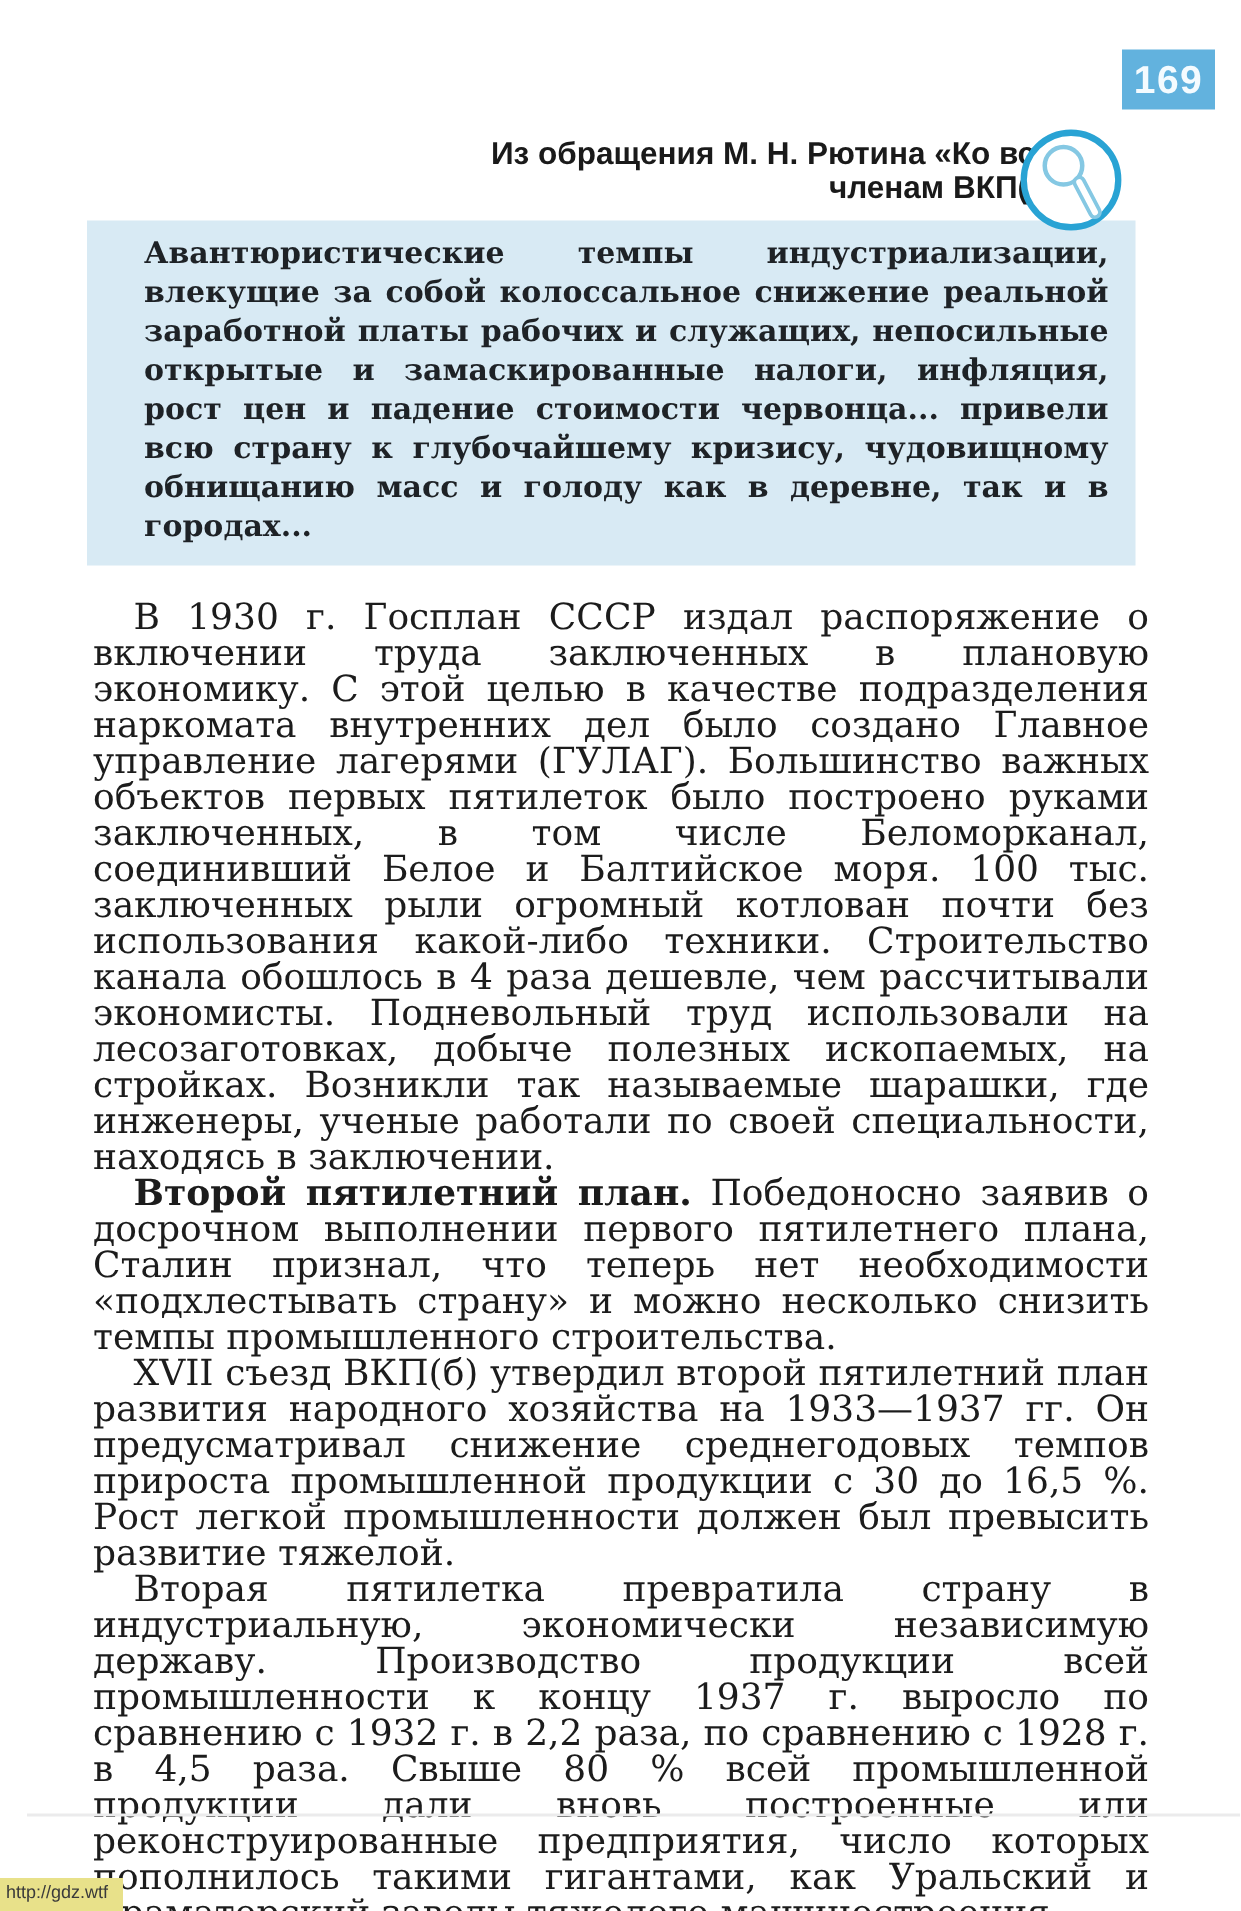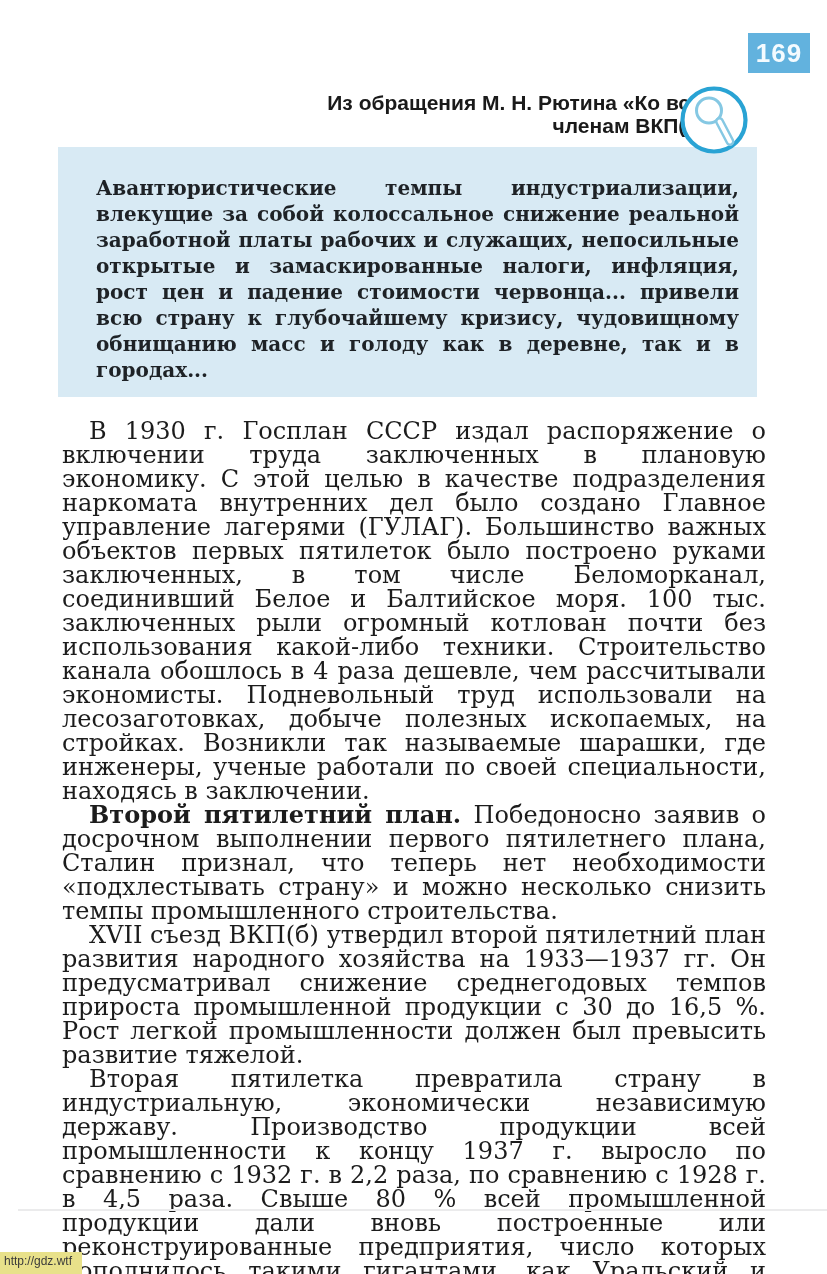--- a/index.html
+++ b/index.html
@@ -42,21 +42,21 @@
     top: 85px;
     right: 78px;
     width: 70px;
     height: 70px;
     z-index: 2;
   }
   .quote-box {
     position: relative;
     margin: 10px 70px 0 58px;
     background: #d8eaf4;
-    padding: 28px 18px 14px 38px;
+    padding: 8px 18px 14px 38px;
     z-index: 1;
   }
   .quote-text {
     font-family: "DejaVu Serif", serif;
     font-weight: bold;
     font-size: 20px;
     line-height: 26px;
     text-align: justify;
     color: #1e2226;
     margin: 0;

